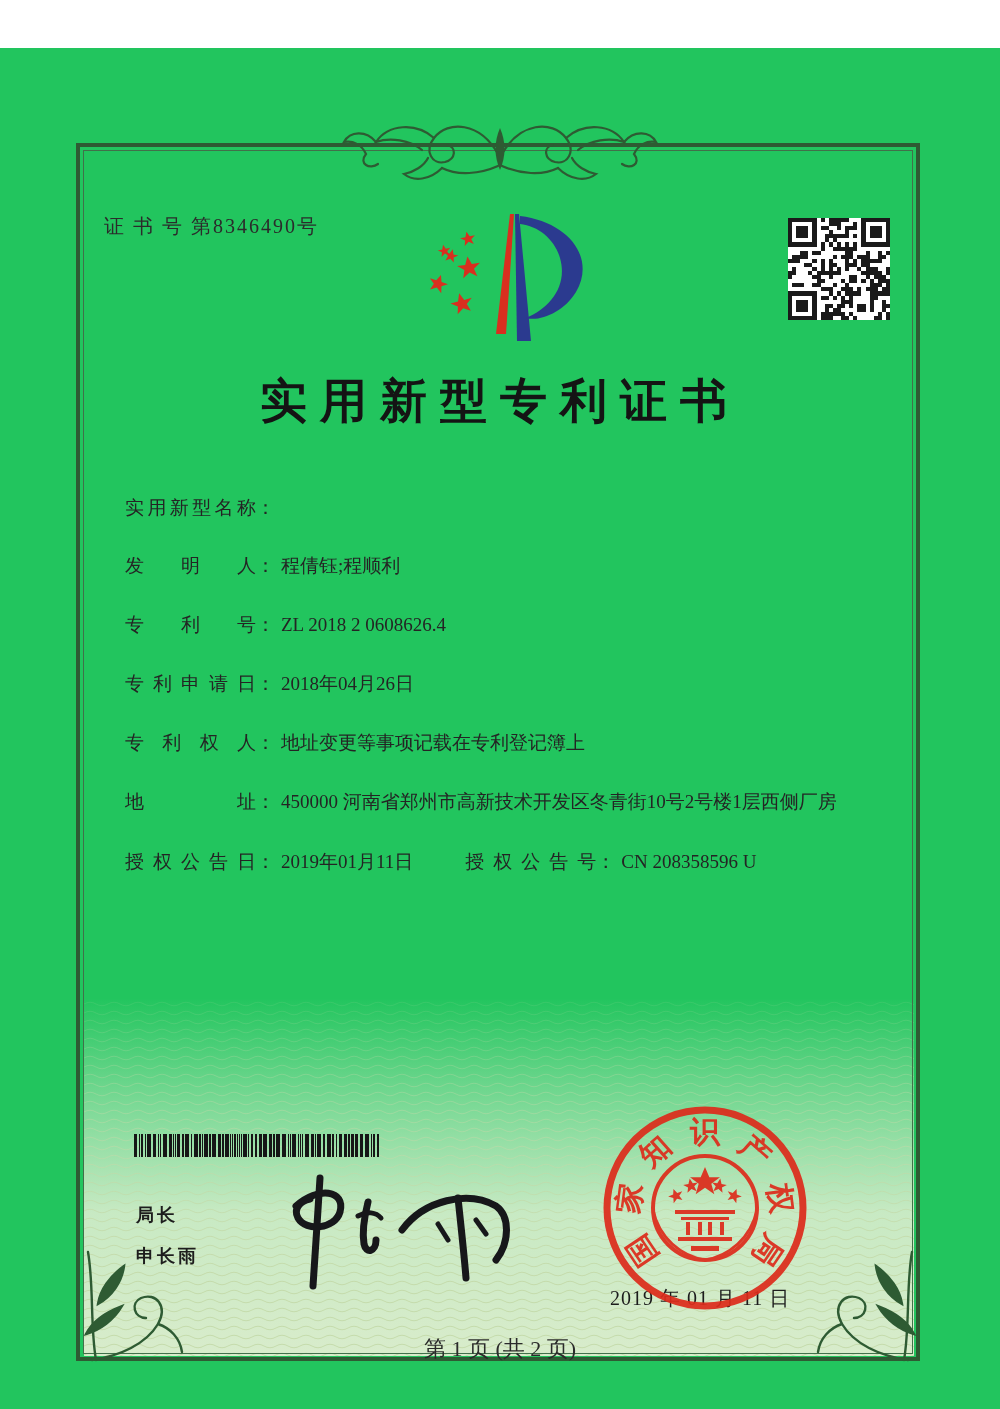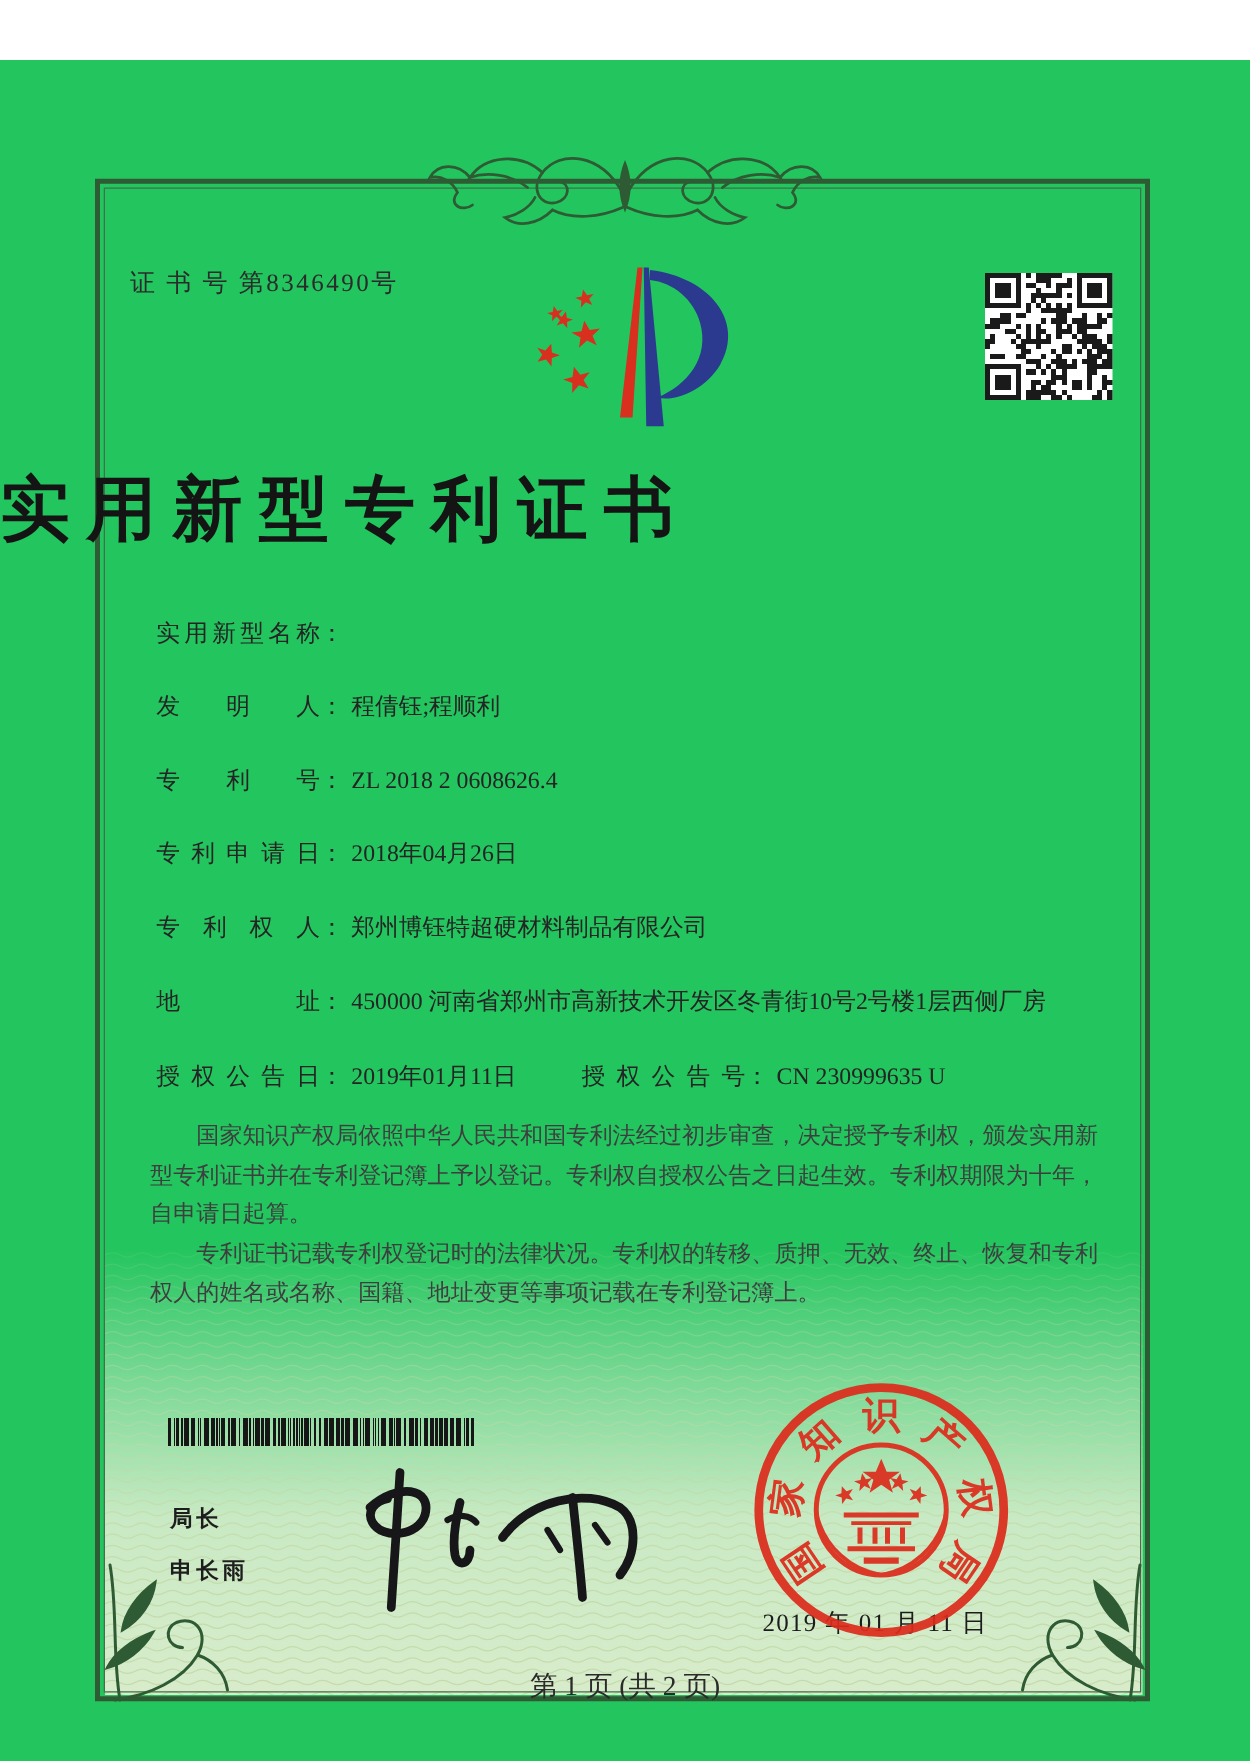--- a/index.html
+++ b/index.html
@@ -13,21 +13,21 @@
   
   .tint{position:absolute;left:84px;top:950px;width:830px;height:358px;z-index:0;
         background:linear-gradient(to bottom,rgba(233,242,219,0) 0%,rgba(233,242,219,.45) 30%,
                    rgba(229,240,213,.85) 60%,rgba(226,238,209,.95) 100%);}
   .waves{position:absolute;left:84px;top:950px;z-index:0;}
   .deco{position:absolute;z-index:2;}
   .content{position:absolute;z-index:3;}
   .cert-no{left:104px;top:165px;font-size:20px;letter-spacing:2px;color:#2b2b2b;}
   .logo{left:424px;top:158px;}
   .qr{left:788px;top:170px;}
-  .title{left:0;top:322px;width:1000px;font-size:56px;font-weight:700;
+  .title{left:0;top:322px;width:1000px;text-align:center;font-size:47px;font-weight:700;
          letter-spacing:13px;color:#141414;font-family:Liberation Mono, monospace;}
   .field-row{position:absolute;left:125px;font-size:19px;color:#242424;line-height:33px;
              display:flex;align-items:flex-start;}
   .jchars{display:inline-flex;justify-content:space-between;width:131px;flex:none;}
   .colon{flex:none;}
   .fval{margin-left:6px;}
   .addr-val{width:612px;}
   .r1{top:443px}.r2{top:501px}.r3{top:560px}.r4{top:619px}.r5{top:678px}.r6{top:737px}.r7{top:797px}
   .grant2{margin-left:52px;display:flex;}
   .paras{left:120px;top:846px;width:768px;font-size:18.5px;line-height:31.5px;color:#3e3e3e;}
@@ -420,21 +420,21 @@
     <span class="fval">2018年04月26日</span>
   </div>
   <div class="content field-row r5">
     <span class="jchars">
         <span>专</span>
         <span>利</span>
         <span>权</span>
         <span>人</span>
       </span>
       <span class="colon">：</span>
-    <span class="fval">郑州博钰特超硬材料制品有限公司</span>
+    <span class="fval">地址变更等事项记载在专利登记簿上</span>
   </div>
   <div class="content field-row r6">
     <span class="jchars">
         <span>地</span>
         <span>址</span>
       </span>
       <span class="colon">：</span>
     <span class="fval addr-val">450000 河南省郑州市高新技术开发区冬青街10号2号楼1层西侧厂房</span>
   </div>
   <div class="content field-row r7">
@@ -449,28 +449,24 @@
     <span class="fval">2019年01月11日</span>
     <span class="grant2">
       <span class="jchars">
           <span>授</span>
           <span>权</span>
           <span>公</span>
           <span>告</span>
           <span>号</span>
         </span>
         <span class="colon">：</span>
-      <span class="fval">CN 230999635 U</span>
+      <span class="fval">CN 208358596 U</span>
     </span>
   </div>
 
-  <div class="content paras">
-    <p>国家知识产权局依照中华人民共和国专利法经过初步审查，决定授予专利权，颁发实用新型专利证书并在专利登记簿上予以登记。专利权自授权公告之日起生效。专利权期限为十年，自申请日起算。</p>
-    <p>专利证书记载专利权登记时的法律状况。专利权的转移、质押、无效、终止、恢复和专利权人的姓名或名称、国籍、地址变更等事项记载在专利登记簿上。</p>
-  </div>
 
   <svg class="content barcode" id="barcode" width="250" height="23" shape-rendering="crispEdges">
       <rect x="0" y="0" width="3" height="23" fill="#161616"></rect>
       <rect x="5" y="0" width="1" height="23" fill="#161616"></rect>
       <rect x="7" y="0" width="2" height="23" fill="#161616"></rect>
       <rect x="11" y="0" width="1" height="23" fill="#161616"></rect>
       <rect x="13" y="0" width="4" height="23" fill="#161616"></rect>
       <rect x="19" y="0" width="3" height="23" fill="#161616"></rect>
       <rect x="24" y="0" width="1" height="23" fill="#161616"></rect>
       <rect x="26" y="0" width="1" height="23" fill="#161616"></rect>

